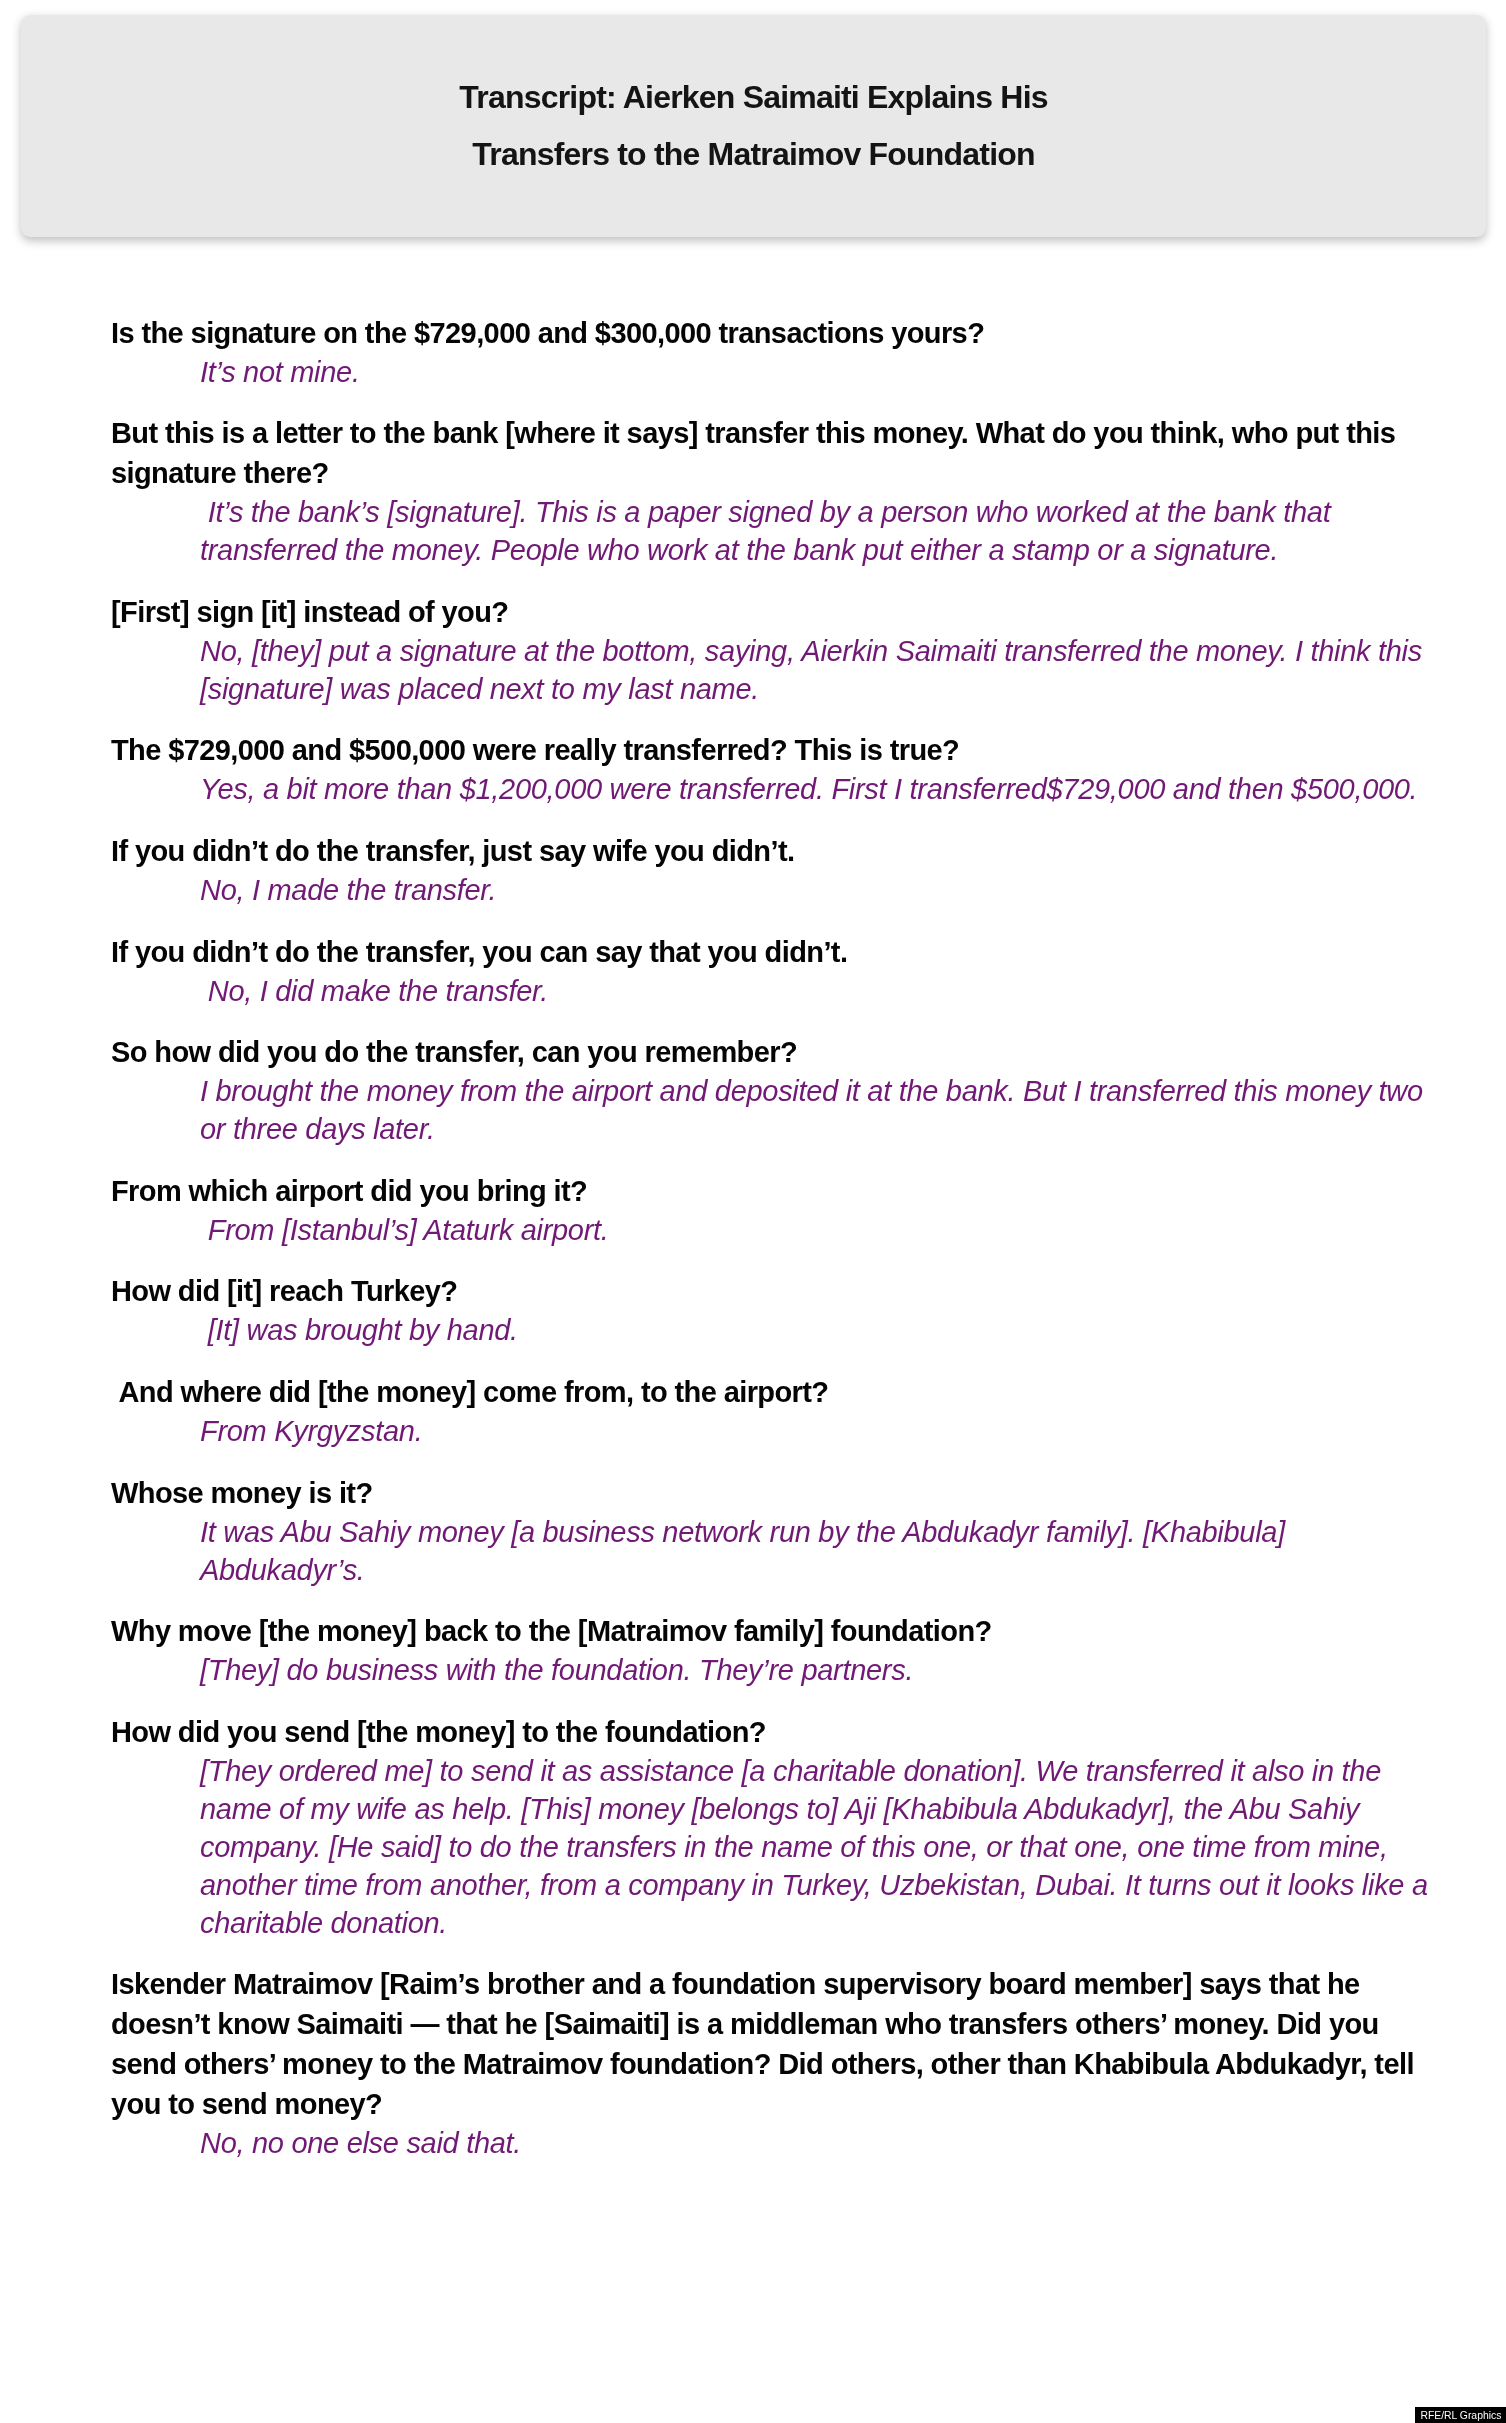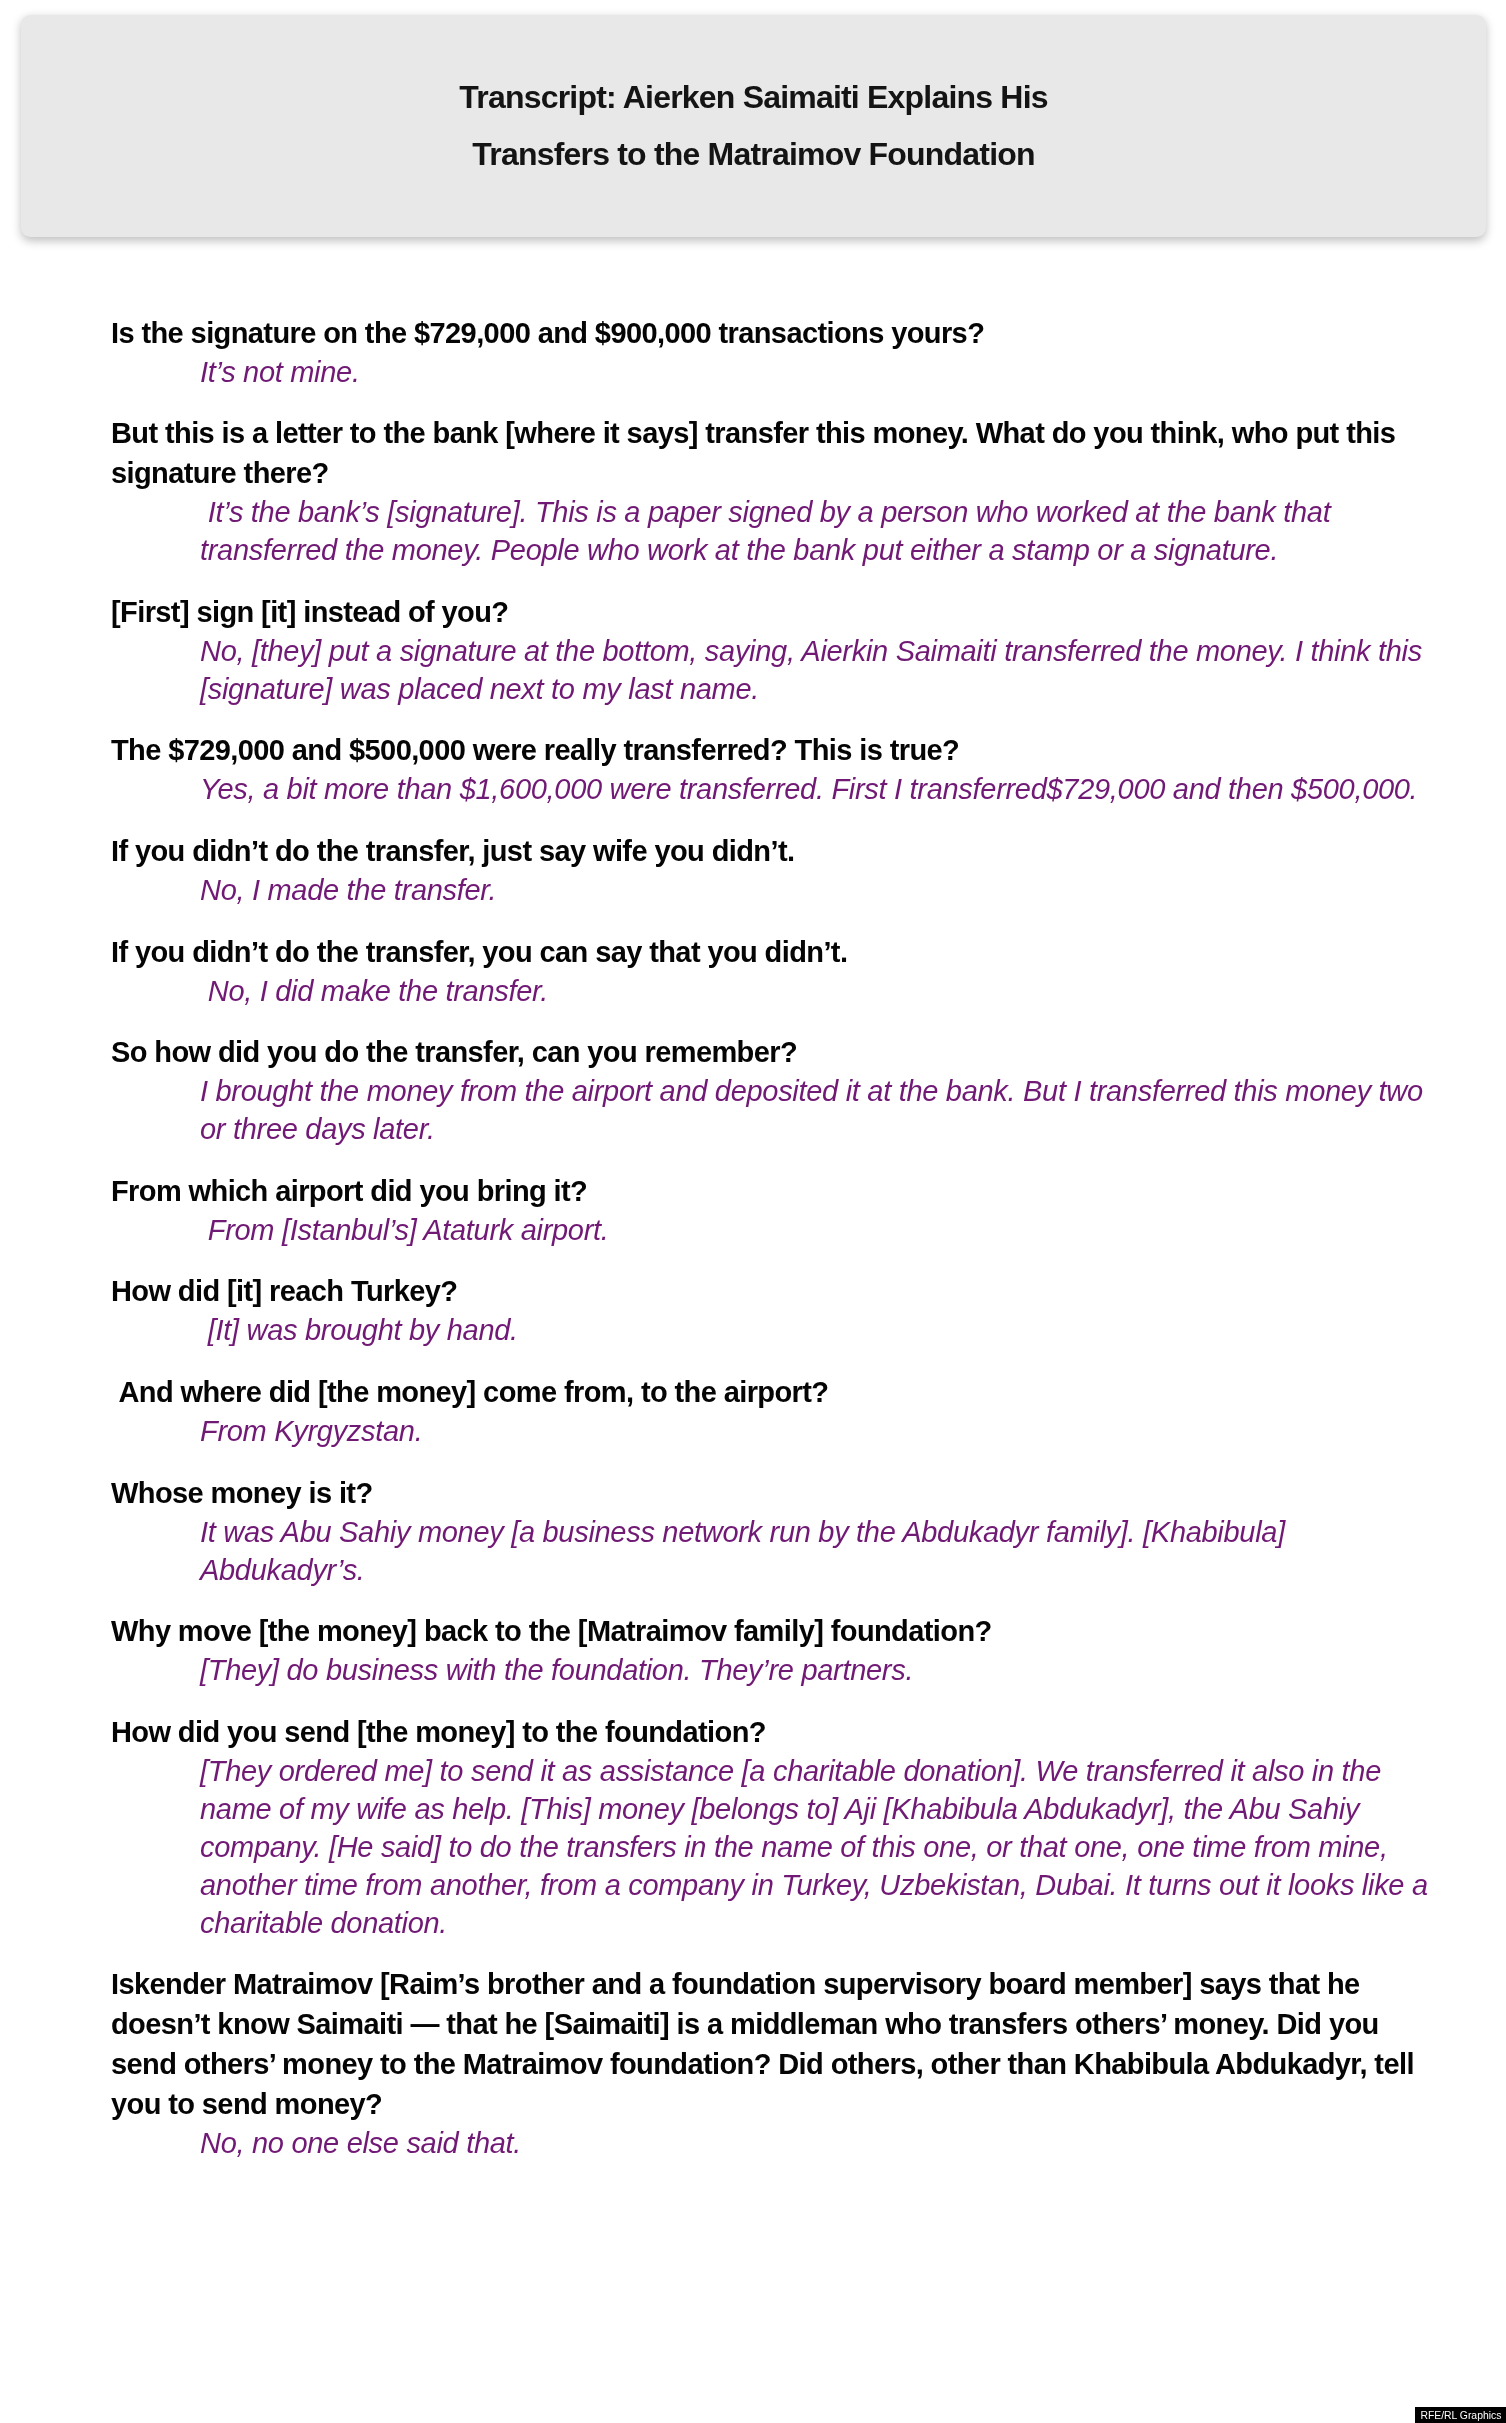--- a/index.html
+++ b/index.html
@@ -81,37 +81,37 @@
 
 <div class="page">
 
   <header class="title-box">
     <h1>Transcript: Aierken Saimaiti Explains His
 Transfers to the Matraimov Foundation</h1>
   </header>
 
   <main class="content" id="qa-container">
   <section class="qa-block">
-    <p class="question">Is the signature on the $729,000 and $900,000 transactions yours?</p>
+    <p class="question">Is the signature on the $729,000 and $300,000 transactions yours?</p>
     <p class="answer">It’s not mine.</p>
   </section>
 
   <section class="qa-block">
     <p class="question">But this is a letter to the bank [where it says] transfer this money. What do you think, who put this signature there?</p>
     <p class="answer"> It’s the bank’s [signature]. This is a paper signed by a person who worked at the bank that transferred the money. People who work at the bank put either a stamp or a signature.</p>
   </section>
 
   <section class="qa-block">
     <p class="question">[First] sign [it] instead of you?</p>
     <p class="answer">No, [they] put a signature at the bottom, saying, Aierkin Saimaiti transferred the money. I think this [signature] was placed next to my last name.</p>
   </section>
 
   <section class="qa-block">
     <p class="question">The $729,000 and $500,000 were really transferred? This is true?</p>
-    <p class="answer">Yes, a bit more than $1,600,000 were transferred. First I transferred$729,000 and then $500,000.</p>
+    <p class="answer">Yes, a bit more than $1,200,000 were transferred. First I transferred$729,000 and then $500,000.</p>
   </section>
 
   <section class="qa-block">
     <p class="question">If you didn’t do the transfer, just say wife you didn’t.</p>
     <p class="answer">No, I made the transfer.</p>
   </section>
 
   <section class="qa-block">
     <p class="question">If you didn’t do the transfer, you can say that you didn’t.</p>
     <p class="answer"> No, I did make the transfer.</p>

